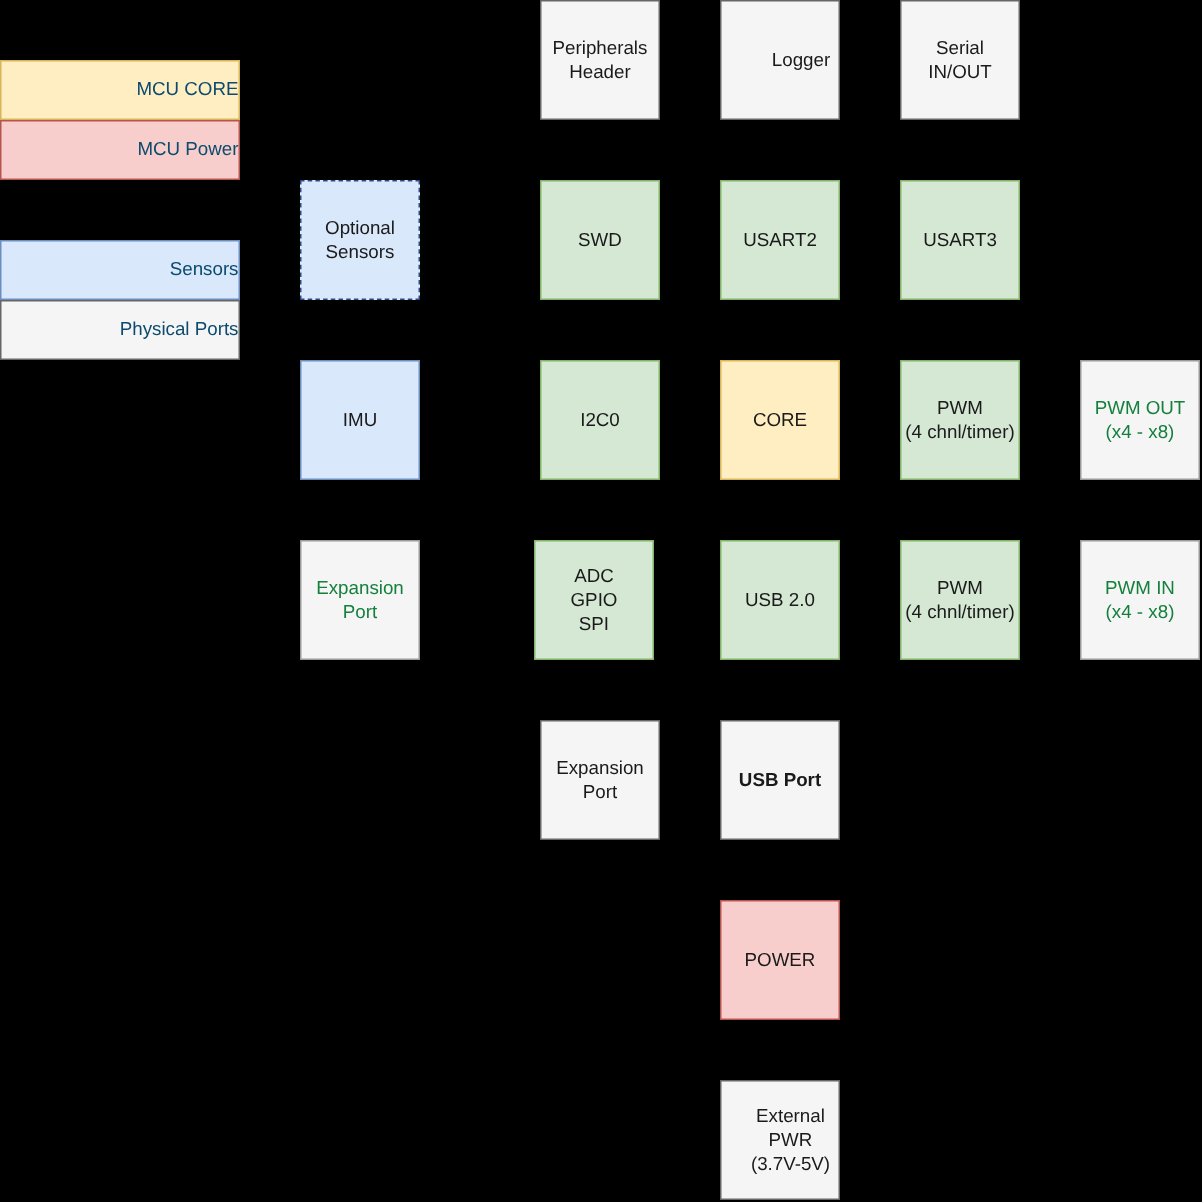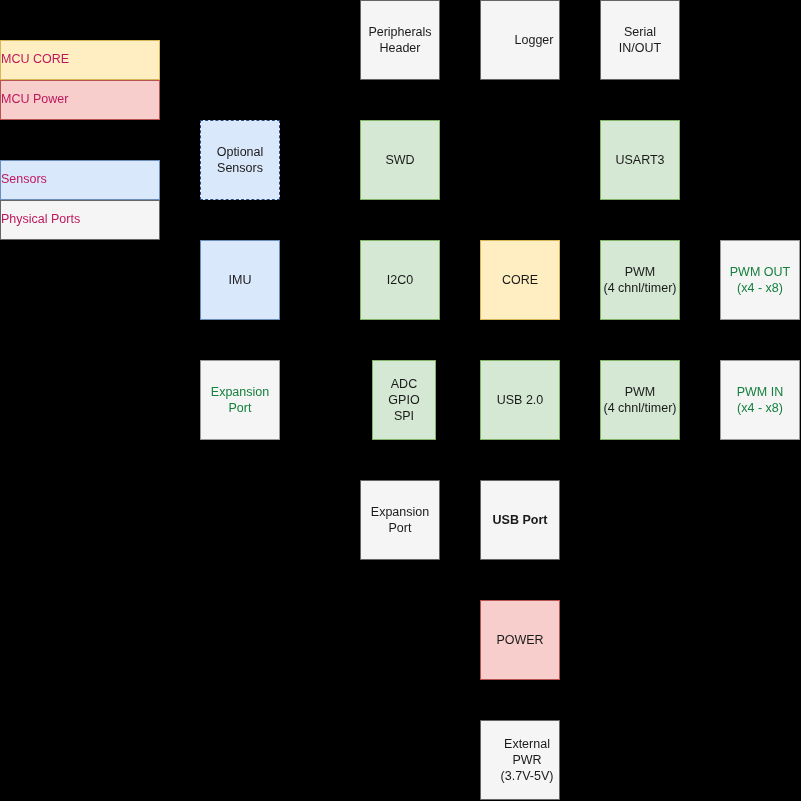--- a/index.html
+++ b/index.html
@@ -29,23 +29,23 @@
     height: 200px;
   }
   .legend-row {
     position: absolute;
     left: 0;
     width: 160px;
     height: 40px;
     box-sizing: border-box;
     display: flex;
     align-items: center;
-    justify-content: flex-start;
+    justify-content: flex-end;
     font-size: 12.5px;
-    color: #be185d;
+    color: #0c4a6e;
     line-height: 1.25;
     text-align: center;
   }
   .node {
     position: absolute;
     box-sizing: border-box;
     display: flex;
     align-items: center;
     justify-content: center;
     text-align: center;
@@ -95,20 +95,23 @@
     <div class="node c-port" style="left: 600px; top: 0px; width: 80px; height: 80px;">
       <span class="lbl">Serial IN/OUT</span>
     </div>
     <div class="node c-sensor-dashed" style="left: 200px; top: 120px; width: 80px; height: 80px;">
       <span class="lbl">Optional
 Sensors</span>
     </div>
     <div class="node c-periph" style="left: 360px; top: 120px; width: 80px; height: 80px;">
       <span class="lbl">SWD</span>
     </div>
+    <div class="node c-periph" style="left: 480px; top: 120px; width: 80px; height: 80px;">
+      <span class="lbl">USART2</span>
+    </div>
     <div class="node c-periph" style="left: 600px; top: 120px; width: 80px; height: 80px;">
       <span class="lbl">USART3</span>
     </div>
     <div class="node c-sensor" style="left: 200px; top: 240px; width: 80px; height: 80px;">
       <span class="lbl">IMU</span>
     </div>
     <div class="node c-periph" style="left: 360px; top: 240px; width: 80px; height: 80px;">
       <span class="lbl">I2C0</span>
     </div>
     <div class="node c-core" style="left: 480px; top: 240px; width: 80px; height: 80px;">
@@ -119,21 +122,21 @@
 (4 chnl/timer)</span>
     </div>
     <div class="node c-port-lt" style="left: 720px; top: 240px; width: 80px; height: 80px;">
       <span class="lbl">PWM OUT
 (x4 - x8)</span>
     </div>
     <div class="node c-port-lt" style="left: 200px; top: 360px; width: 80px; height: 80px;">
       <span class="lbl">Expansion
 Port</span>
     </div>
-    <div class="node c-periph" style="left: 372px; top: 360px; width: 64px; height: 80px;">
+    <div class="node c-periph" style="left: 356px; top: 360px; width: 80px; height: 80px;">
       <span class="lbl">ADC
 GPIO
 SPI</span>
     </div>
     <div class="node c-periph" style="left: 480px; top: 360px; width: 80px; height: 80px;">
       <span class="lbl">USB 2.0</span>
     </div>
     <div class="node c-periph" style="left: 600px; top: 360px; width: 80px; height: 80px;">
       <span class="lbl">PWM
 (4 chnl/timer)</span>

